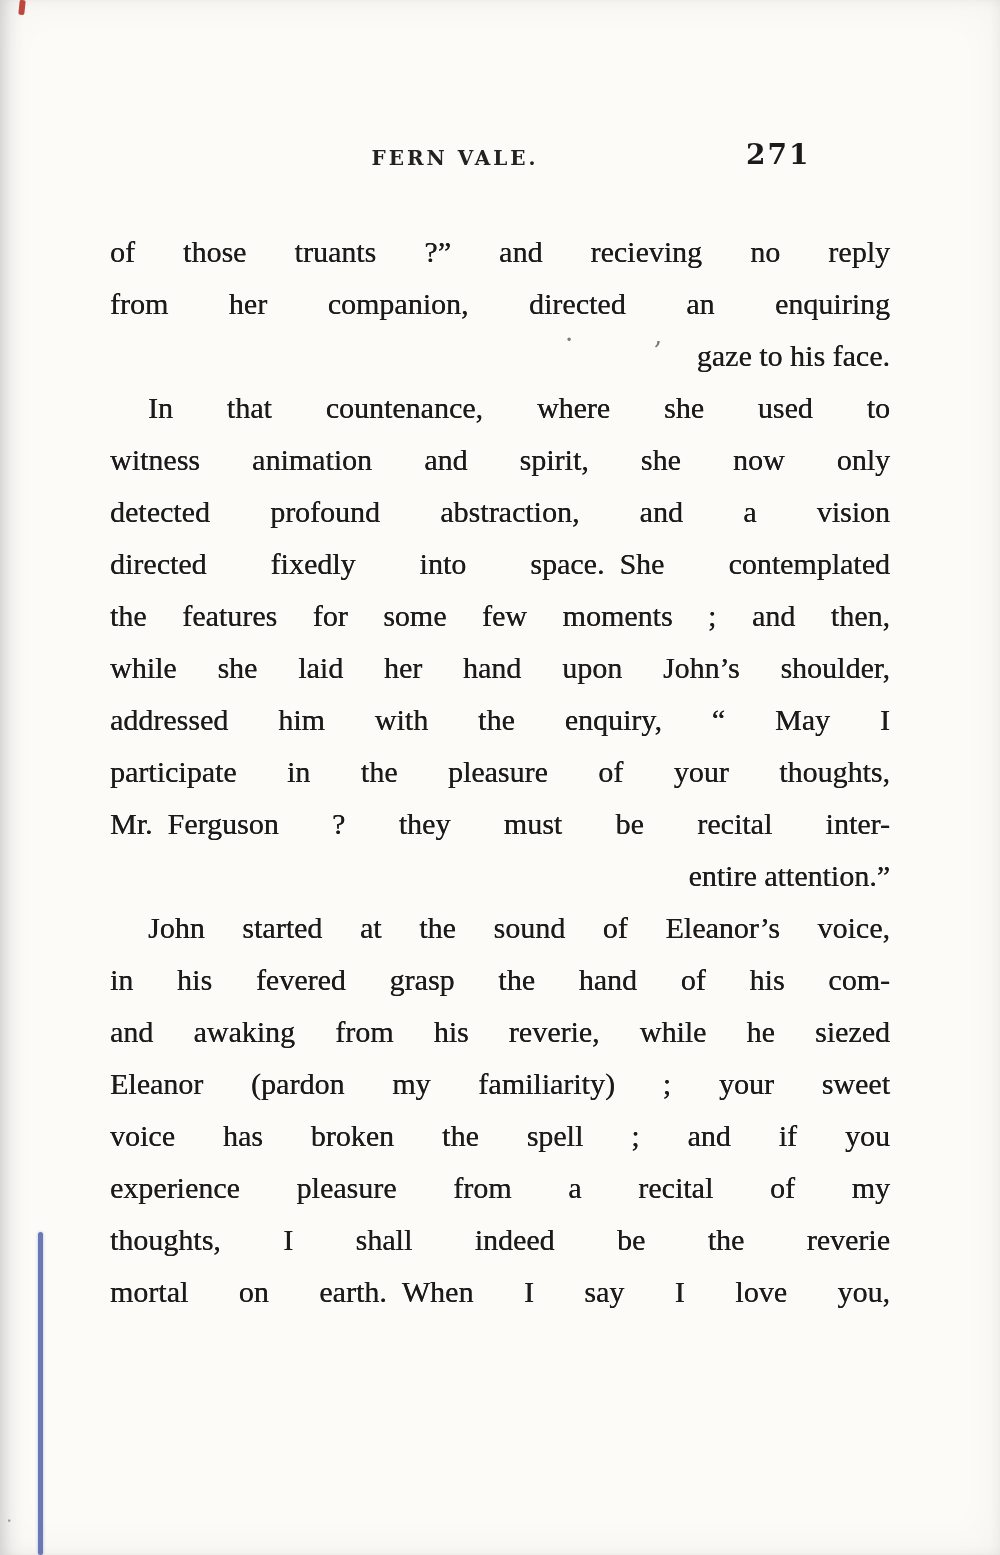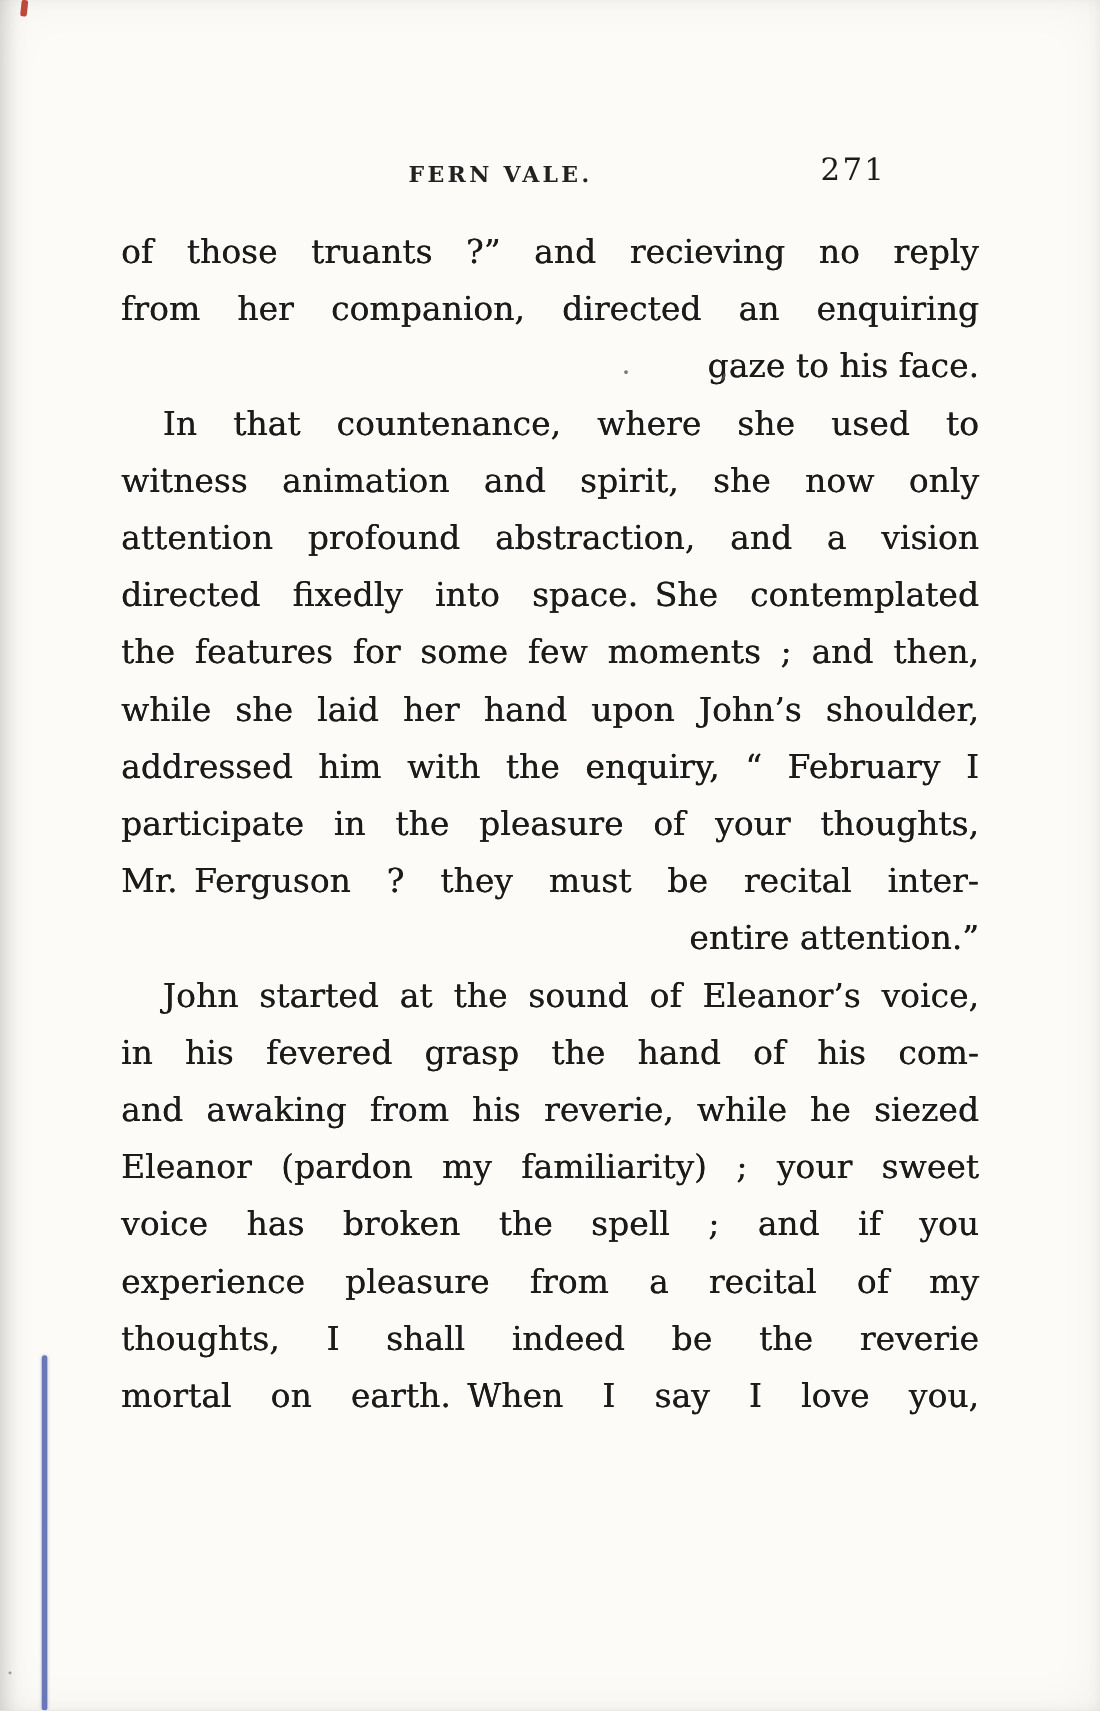--- a/index.html
+++ b/index.html
@@ -30,27 +30,29 @@
     font-weight: 700;
     letter-spacing: 3px;
     color: #222;
   }
   .page-number {
     position: absolute;
     top: 138px;
     left: 746px;
     font-size: 28px;
     letter-spacing: 2px;
+    font-weight: bold;
   }
   .text-block {
     position: absolute;
-    top: 204px;
+    top: 226px;
     left: 110px;
     width: 780px;
     font-size: 30px;
+    font-family: Liberation Serif, serif;
   }
   .line {
     line-height: 52px;
     white-space: normal;
     text-shadow: 0.25px 0 0 currentColor;
   }
   .line.justify {
     text-align: justify;
     text-align-last: justify;
   }
@@ -96,25 +98,25 @@
   <div class="running-title">FERN VALE.</div>
 
   <div class="page-number">271</div>
 
   <div class="text-block">
       <div class="line justify">of those truants ?” and recieving no reply</div>
       <div class="line justify">from her companion, directed an enquiring</div>
       <div class="line left">gaze to his face.</div>
       <div class="line justify indent">In that countenance, where she used to</div>
       <div class="line justify">witness animation and spirit, she now only</div>
-      <div class="line justify">attention profound abstraction, and a vision</div>
+      <div class="line justify">detected profound abstraction, and a vision</div>
       <div class="line justify">directed fixedly into space. She contemplated</div>
       <div class="line justify">the features for some few moments ; and then,</div>
       <div class="line justify">while she laid her hand upon John’s shoulder,</div>
-      <div class="line justify">addressed him with the enquiry, “ February I</div>
+      <div class="line justify">addressed him with the enquiry, “ May I</div>
       <div class="line justify">participate in the pleasure of your thoughts,</div>
       <div class="line justify">Mr. Ferguson ? they must be recital inter-</div>
       <div class="line left">entire attention.”</div>
       <div class="line justify indent">John started at the sound of Eleanor’s voice,</div>
       <div class="line justify">in his fevered grasp the hand of his com-</div>
       <div class="line justify">and awaking from his reverie, while he siezed</div>
       <div class="line justify">Eleanor (pardon my familiarity) ; your sweet</div>
       <div class="line justify">voice has broken the spell ; and if you</div>
       <div class="line justify">experience pleasure from a recital of my</div>
       <div class="line justify">thoughts, I shall indeed be the reverie</div>

